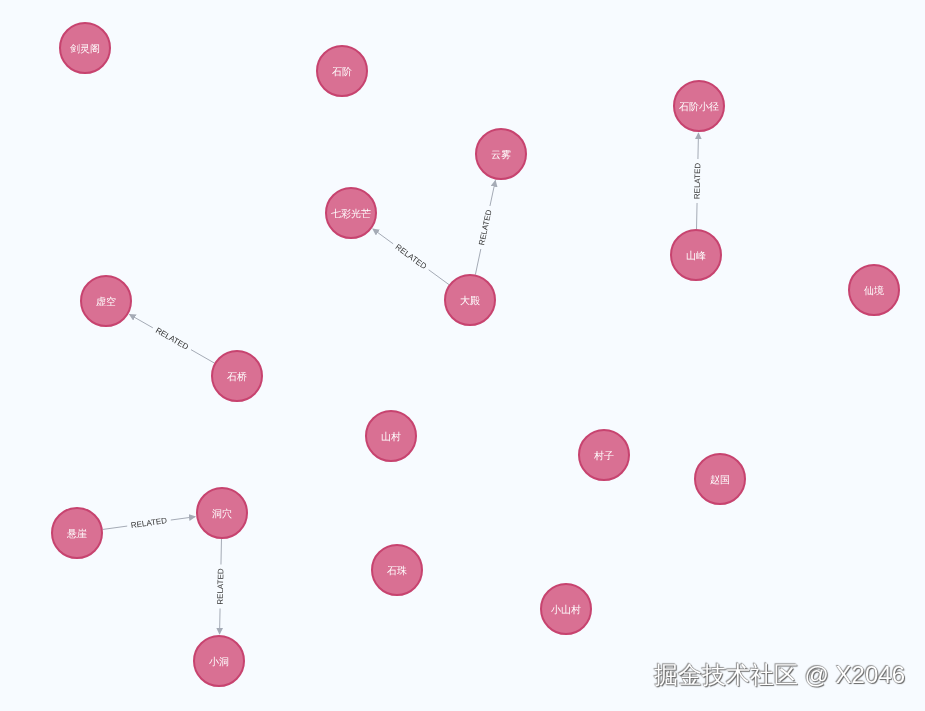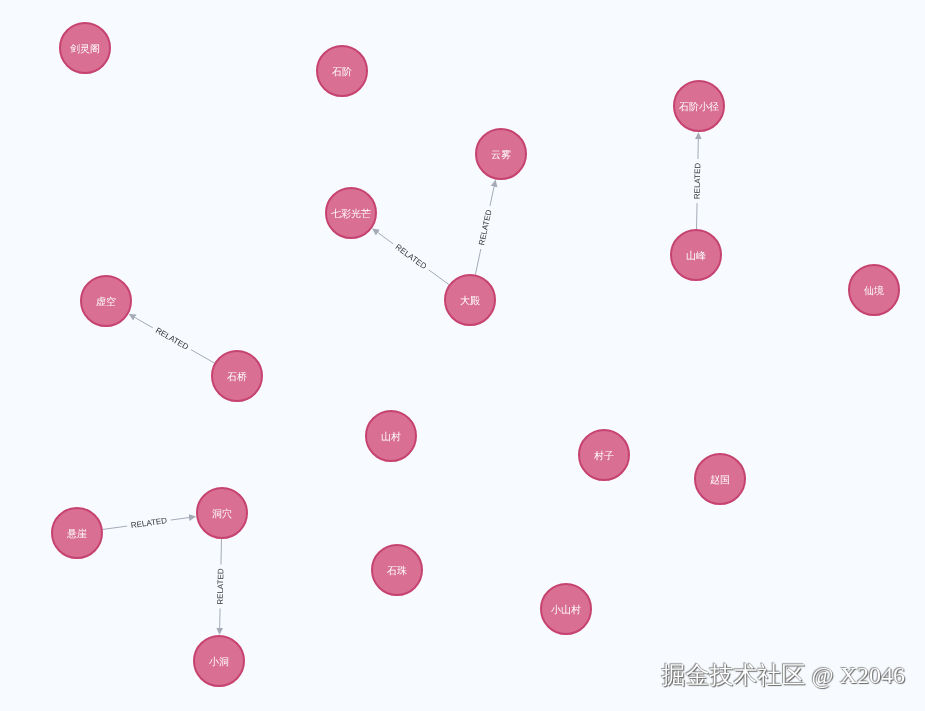--- a/index.html
+++ b/index.html
@@ -11,21 +11,21 @@
   }
   #graph { position: absolute; left: 0; top: 0; width: 925px; height: 711px; }
   .node circle { fill: #d97093; stroke: #c7436f; stroke-width: 2; }
   .node text { fill: #ffffff; font-size: 10px; text-anchor: middle; dominant-baseline: central; font-family: "DejaVu Sans", sans-serif; }
   .edge line { stroke: #a5abb6; stroke-width: 1; }
   .edge-label { fill: #333333; font-size: 8px; font-family: "Liberation Sans", sans-serif; text-anchor: middle; dominant-baseline: central; }
   .watermark {
     position: absolute; right: 20px; top: 659px;
     font-size: 24px; color: #ffffff;
     text-shadow: 0 0 1px #555, 1px 1px 1px #666, -1px -1px 1px #999;
-    font-family: Liberation Serif, serif; letter-spacing: 0px;
+    font-family: Liberation Sans, sans-serif; letter-spacing: 0px;
   }
 </style>
 </head>
 <body>
 
 <svg id="graph" xmlns="http://www.w3.org/2000/svg" width="925" height="711">
   <defs>
     <marker id="arrow" viewBox="0 0 10 10" refX="9" refY="5" markerWidth="7" markerHeight="7" orient="auto-start-reverse">
       <path d="M0,0 L10,5 L0,10 z" fill="#a5abb6"></path>
     </marker>

